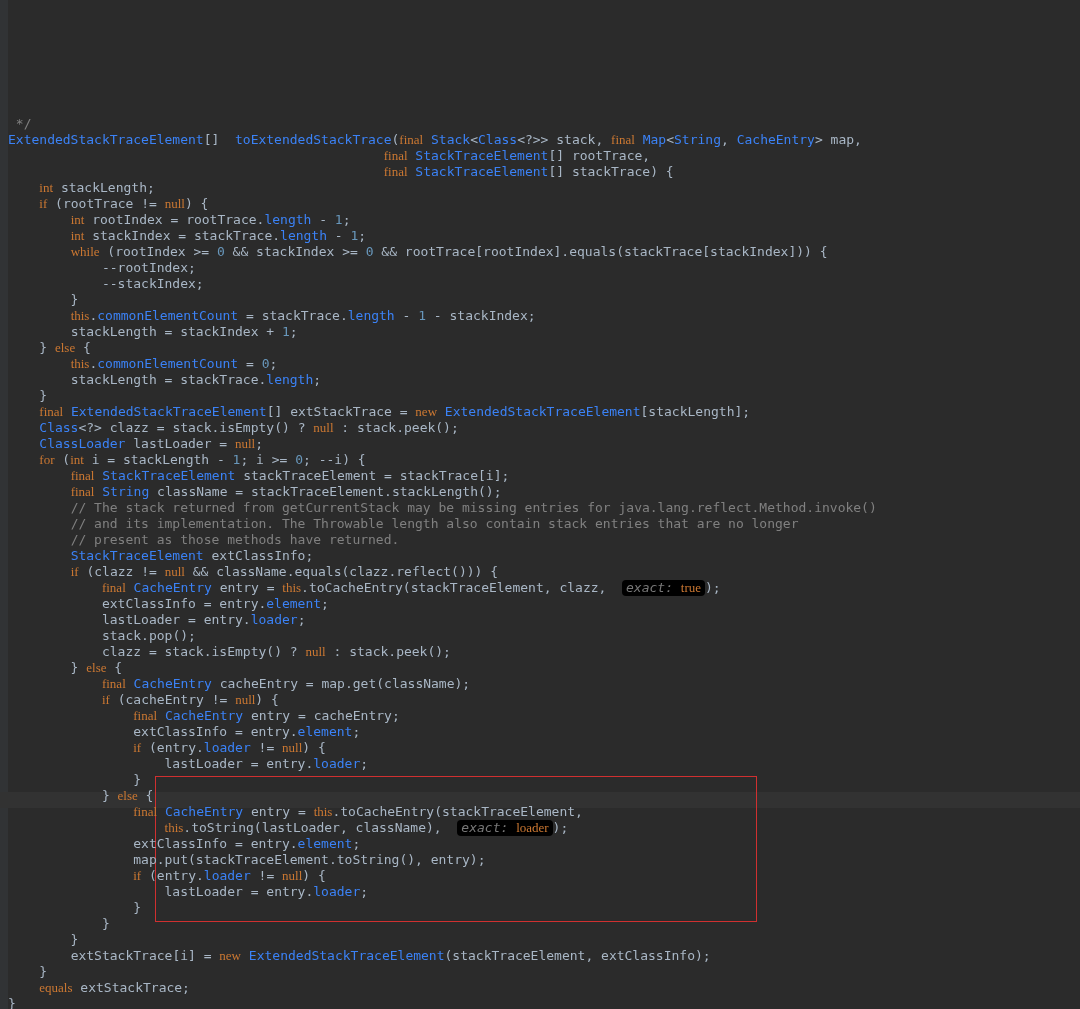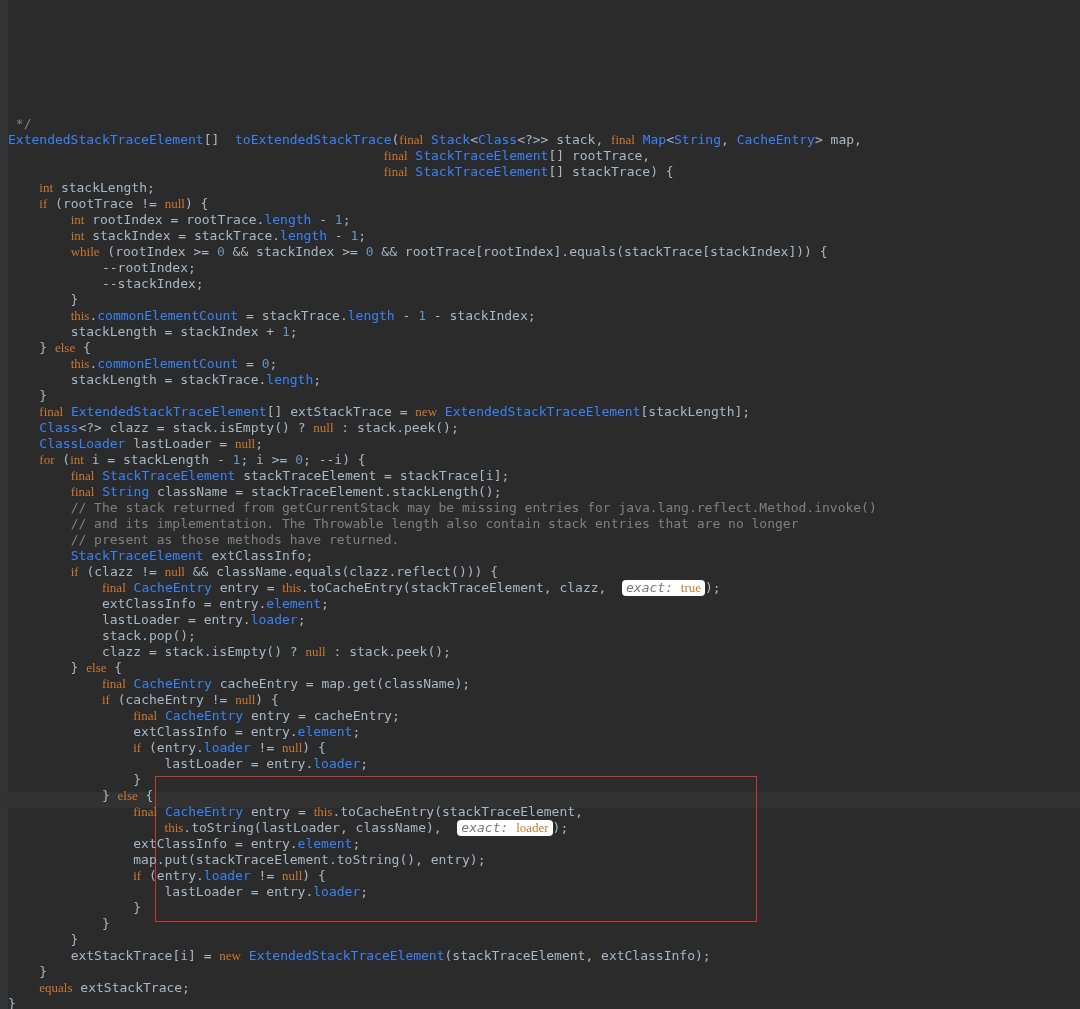--- a/index.html
+++ b/index.html
@@ -21,21 +21,21 @@
   }
   .tok-kw { color: #cc7832; font-family: Liberation Serif, serif; }
   .tok-type { color: #3b82f6; }
   .tok-method { color: #3b82f6; }
   .tok-field { color: #3b82f6; }
   .tok-number { color: #6897bb; }
   .tok-comment { color: #808080; }
   .tok-paramhint { color: #787878; font-style: italic; }
   .tok-paramhint-box {
     display:inline-block;
-    background:#ffffff;
+    background:#000000;
     border-radius:4px;
     padding:0 4px;
     font-style: normal;
   }
   .tok-plain { color: #a9b7c6; }
   .gutter {
     position:absolute;
     left:0; top:0; bottom:0;
     width:8px;
     background:#313335;

